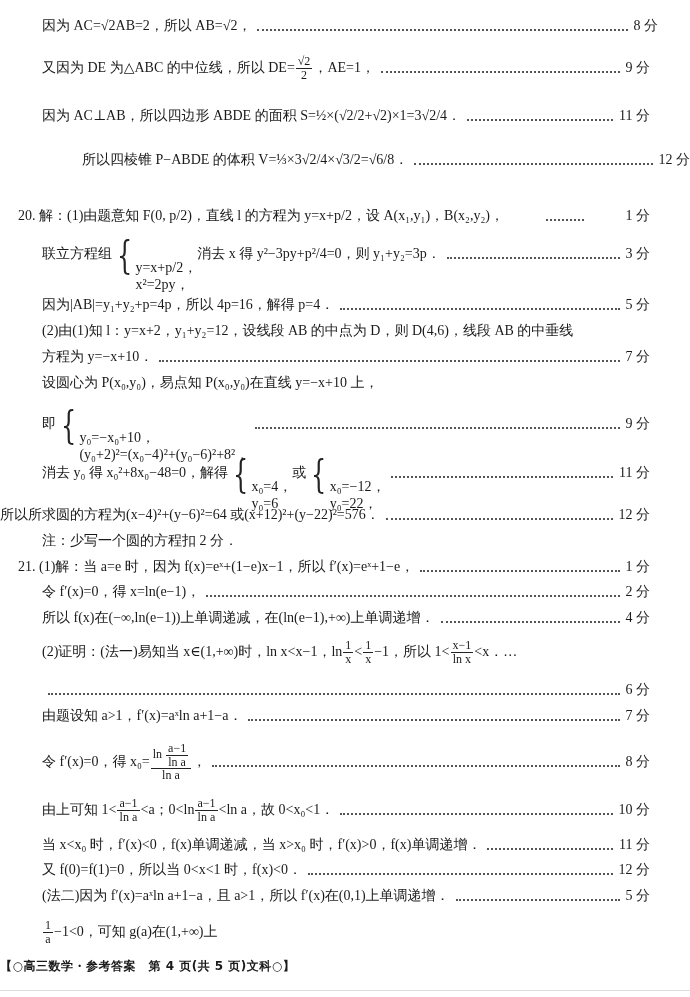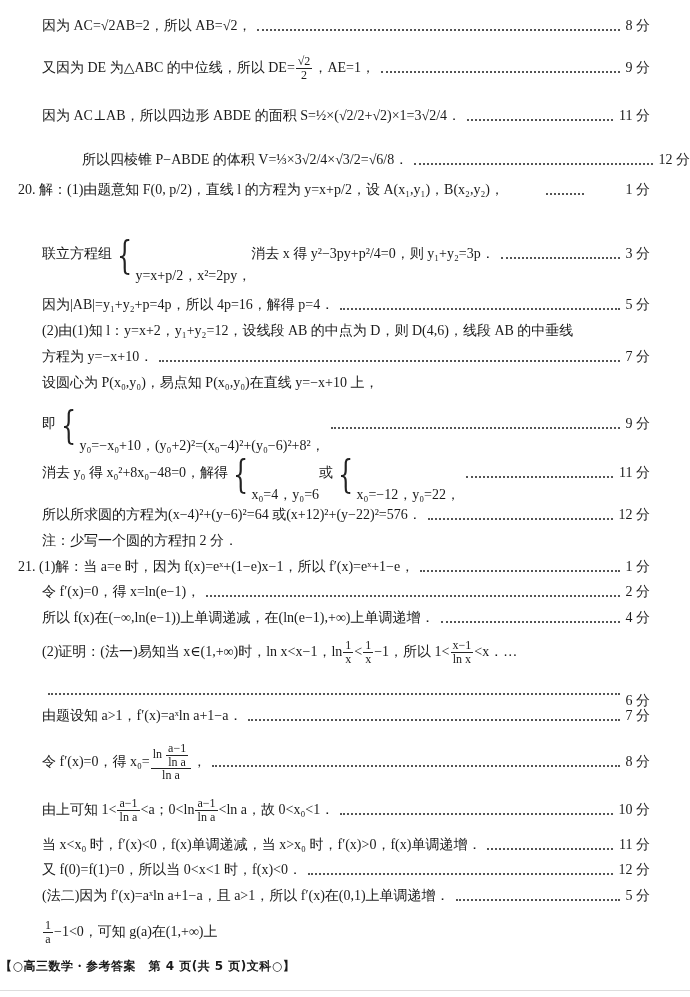--- a/index.html
+++ b/index.html
@@ -9,29 +9,29 @@
   }
   .line { position: absolute; left: 0; width: 690px; height: 40px; display: flex; align-items: center; }
   .content { white-space: nowrap; display: flex; align-items: center; }
   .leader { flex: 1; border-bottom: 2px dotted #555; margin: 0 6px; height: 0; align-self: center; position: relative; top: 4px; }
   .score { white-space: nowrap; padding-right: 0; }
   .frac { display: inline-flex; flex-direction: column; align-items: center; vertical-align: middle; font-size: 12px; line-height: 1.05; margin: 0 1px; }
   .frac .num { border-bottom: 1px solid #222; padding: 0 2px; }
   .frac .den { padding: 0 2px; }
   .sys { display: inline-flex; align-items: center; }
   .brace { font-size: 40px; line-height: 1; transform: scaleX(0.6); margin-right: -2px; font-family: "DejaVu Serif", serif; color:#222;}
-  .sys-rows { display: flex; flex-direction: row; line-height: 1.25; margin-top: 44px; }
+  .sys-rows { display: flex; flex-direction: column; line-height: 1.25; margin-top: 44px; }
   .footer { position: absolute; left: 0; width: 690px; top: 958px; text-align: left; font-family: "DejaVu Sans", sans-serif; font-size: 12px; font-weight: bold; letter-spacing: 0.5px; }
   .bottom-rule { position: absolute; left: 0; top: 990px; width: 690px; border-top: 1px solid #ddd; }
 </style>
 </head>
 <body>
 
 <div id="page">
-    <div class="line" style="top: 6px; padding-left: 42px; padding-right: 40px; box-sizing: border-box;">
+    <div class="line" style="top: 6px; padding-left: 42px; padding-right: 32px; box-sizing: border-box;">
       <span class="content">
         <span>因为 AC=√2AB=2，所以 AB=√2，</span>
       </span>
       <span class="leader"></span>
       <span class="score">8 分</span>
     </div>
     <div class="line" style="top: 48px; padding-left: 42px; padding-right: 40px; box-sizing: border-box;">
       <span class="content">
         <span>又因为 DE 为△ABC 的中位线，所以 DE=</span>
         <span class="frac">
@@ -50,21 +50,21 @@
       <span class="leader"></span>
       <span class="score">11 分</span>
     </div>
     <div class="line" style="top: 140px; padding-left: 42px; padding-right: 40px; box-sizing: border-box; margin-left: 40px;">
       <span class="content">
         <span>所以四棱锥 P−ABDE 的体积 V=⅓×3√2/4×√3/2=√6/8．</span>
       </span>
       <span class="leader"></span>
       <span class="score">12 分</span>
     </div>
-    <div class="line" style="top: 170px; padding-left: 18px; padding-right: 40px; box-sizing: border-box; gap: 36px;">
+    <div class="line" style="top: 196px; padding-left: 18px; padding-right: 40px; box-sizing: border-box; gap: 36px;">
       <span class="content">
         <span>20. 解：(1)由题意知 F(0, p/2)，直线 l 的方程为 y=x+p/2，设 A(x₁,y₁)，B(x₂,y₂)，</span>
       </span>
       <span class="leader"></span>
       <span class="score">1 分</span>
     </div>
     <div class="line" style="top: 234px; padding-left: 42px; padding-right: 40px; box-sizing: border-box;">
       <span class="content">
         <span>联立方程组</span>
         <span class="sys">
@@ -132,21 +132,21 @@
           <span class="brace">{</span>
           <span class="sys-rows">
             <span>x₀=−12，</span>
             <span>y₀=22，</span>
           </span>
         </span>
       </span>
       <span class="leader"></span>
       <span class="score">11 分</span>
     </div>
-    <div class="line" style="top: 495px; padding-left: 42px; padding-right: 40px; box-sizing: border-box; text-align: center;">
+    <div class="line" style="top: 495px; padding-right: 40px; box-sizing: border-box; text-align: center;">
       <span class="content">
         <span>所以所求圆的方程为(x−4)²+(y−6)²=64 或(x+12)²+(y−22)²=576．</span>
       </span>
       <span class="leader"></span>
       <span class="score">12 分</span>
     </div>
     <div class="line" style="top: 521px; padding-left: 42px; padding-right: 40px; box-sizing: border-box;">
       <span class="content">
         <span>注：少写一个圆的方程扣 2 分．</span>
       </span>
@@ -185,21 +185,21 @@
           <span class="den">x</span>
         </span>
         <span>−1，所以 1&lt;</span>
         <span class="frac">
           <span class="num">x−1</span>
           <span class="den">ln x</span>
         </span>
         <span>&lt;x．…</span>
       </span>
     </div>
-    <div class="line" style="top: 670px; padding-left: 42px; padding-right: 40px; box-sizing: border-box; align-items: flex-end;">
+    <div class="line" style="top: 670px; padding-left: 42px; padding-right: 40px; box-sizing: border-box;">
       <span class="content">
         <span></span>
       </span>
       <span class="leader"></span>
       <span class="score">6 分</span>
     </div>
     <div class="line" style="top: 696px; padding-left: 42px; padding-right: 40px; box-sizing: border-box;">
       <span class="content">
         <span>由题设知 a&gt;1，f′(x)=aˣln a+1−a．</span>
       </span>

